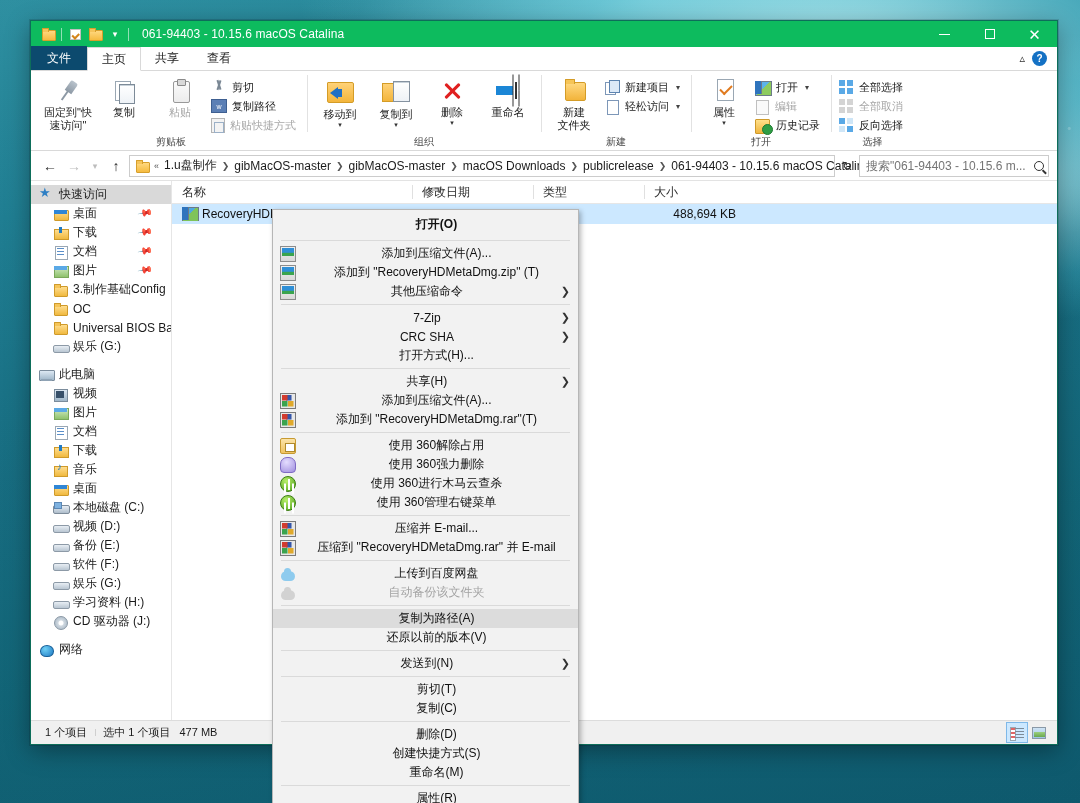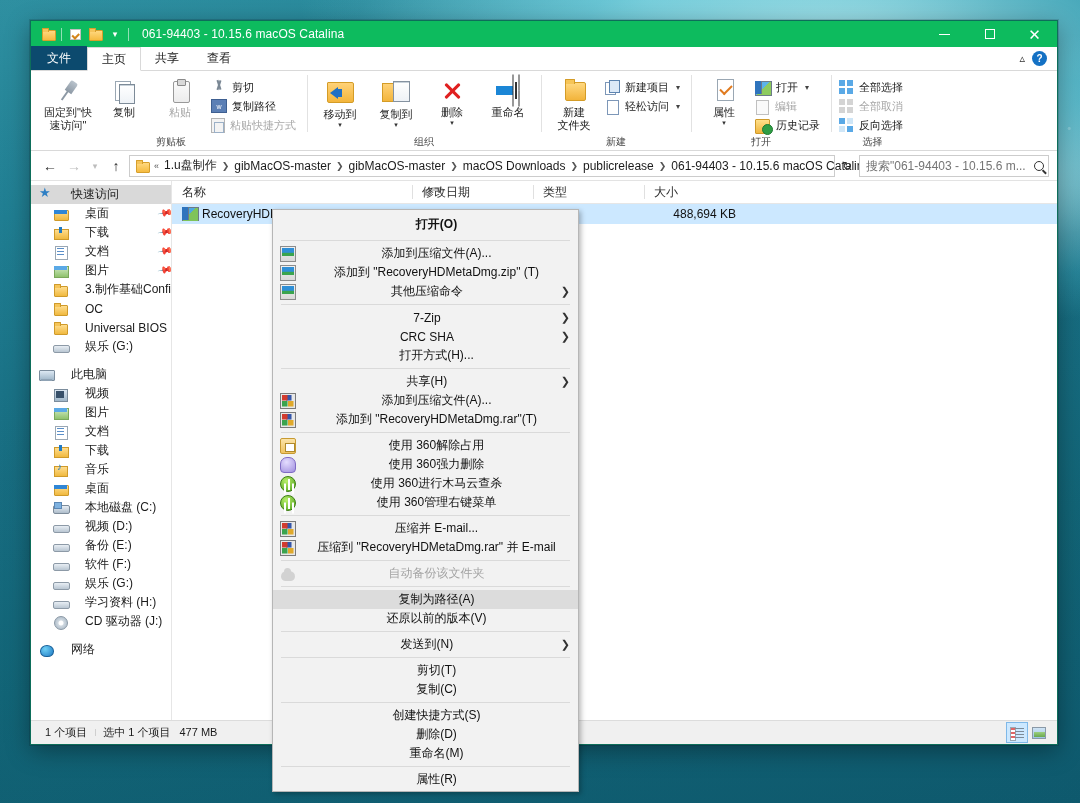--- a/index.html
+++ b/index.html
@@ -299,22 +299,22 @@
   .mag::after{ content:"";position:absolute;right:-4px;bottom:-3px;width:5px;height:1.5px;
     background:#333;transform:rotate(45deg); }
 
   
   .main{ flex:1; display:flex; min-height:0; background:#fff; }
   .navpane{
     width:141px; flex:0 0 141px; border-right:1px solid #e6e6e6; background:#fff;
     padding-top:4px; overflow:hidden;
   }
   .navitem{
-    height:19px; display:flex; align-items:center; gap:17px; font-size:12px; color:#1b1b1b;
-    white-space:nowrap; padding-right:0; position:relative;
+    height:19px; display:flex; align-items:center; gap:5px; font-size:12px; color:#1b1b1b;
+    white-space:nowrap; padding-right:20px; position:relative;
   }
   .navitem.sel{ background:#d9d9d9; }
   .navitem.lvl0{ padding-left:8px; font-weight:normal; }
   .navitem.lvl1{ padding-left:22px; }
   .navitem .pin-mark{ margin-left:auto; color:#9aa0a6; font-size:10px; transform:rotate(35deg); }
   .nav-gap{ height:9px; }
   .ni{ width:15px;height:14px;position:relative;flex:0 0 auto; }
   .ni-star::after{
     content:"★"; position:absolute; left:0; top:-3px; font-size:13px; color:#2e7fc4;
   }
@@ -981,20 +981,26 @@
     <span class="mi-label">压缩并 E-mail...</span>
   </div>
   <div class="mi">
     <span class="mi-icon">
         <span class="mic mic-rar"></span>
       </span>
     <span class="mi-label">压缩到 "RecoveryHDMetaDmg.rar" 并 E-mail</span>
   </div>
   <div class="msep"></div>
 
+  <div class="mi">
+    <span class="mi-icon">
+        <span class="mic-cloud"></span>
+      </span>
+    <span class="mi-label">上传到百度网盘</span>
+  </div>
   <div class="mi dis">
     <span class="mi-icon">
         <span class="mic-cloud dis"></span>
       </span>
     <span class="mi-label">自动备份该文件夹</span>
   </div>
   <div class="msep"></div>
 
   <div class="mi hl mi-noicon">
     <span class="mi-label">复制为路径(A)</span>
@@ -1012,26 +1018,26 @@
 
   <div class="mi mi-noicon">
     <span class="mi-label">剪切(T)</span>
   </div>
   <div class="mi mi-noicon">
     <span class="mi-label">复制(C)</span>
   </div>
   <div class="msep"></div>
 
   <div class="mi mi-noicon">
+    <span class="mi-label">删除(D)</span>
+  </div>
+  <div class="mi mi-noicon">
     <span class="mi-label">创建快捷方式(S)</span>
   </div>
   <div class="mi mi-noicon">
-    <span class="mi-label">删除(D)</span>
-  </div>
-  <div class="mi mi-noicon">
     <span class="mi-label">重命名(M)</span>
   </div>
   <div class="msep"></div>
 
   <div class="mi mi-noicon">
     <span class="mi-label">属性(R)</span>
   </div>
 </div>
 
 </body></html>

